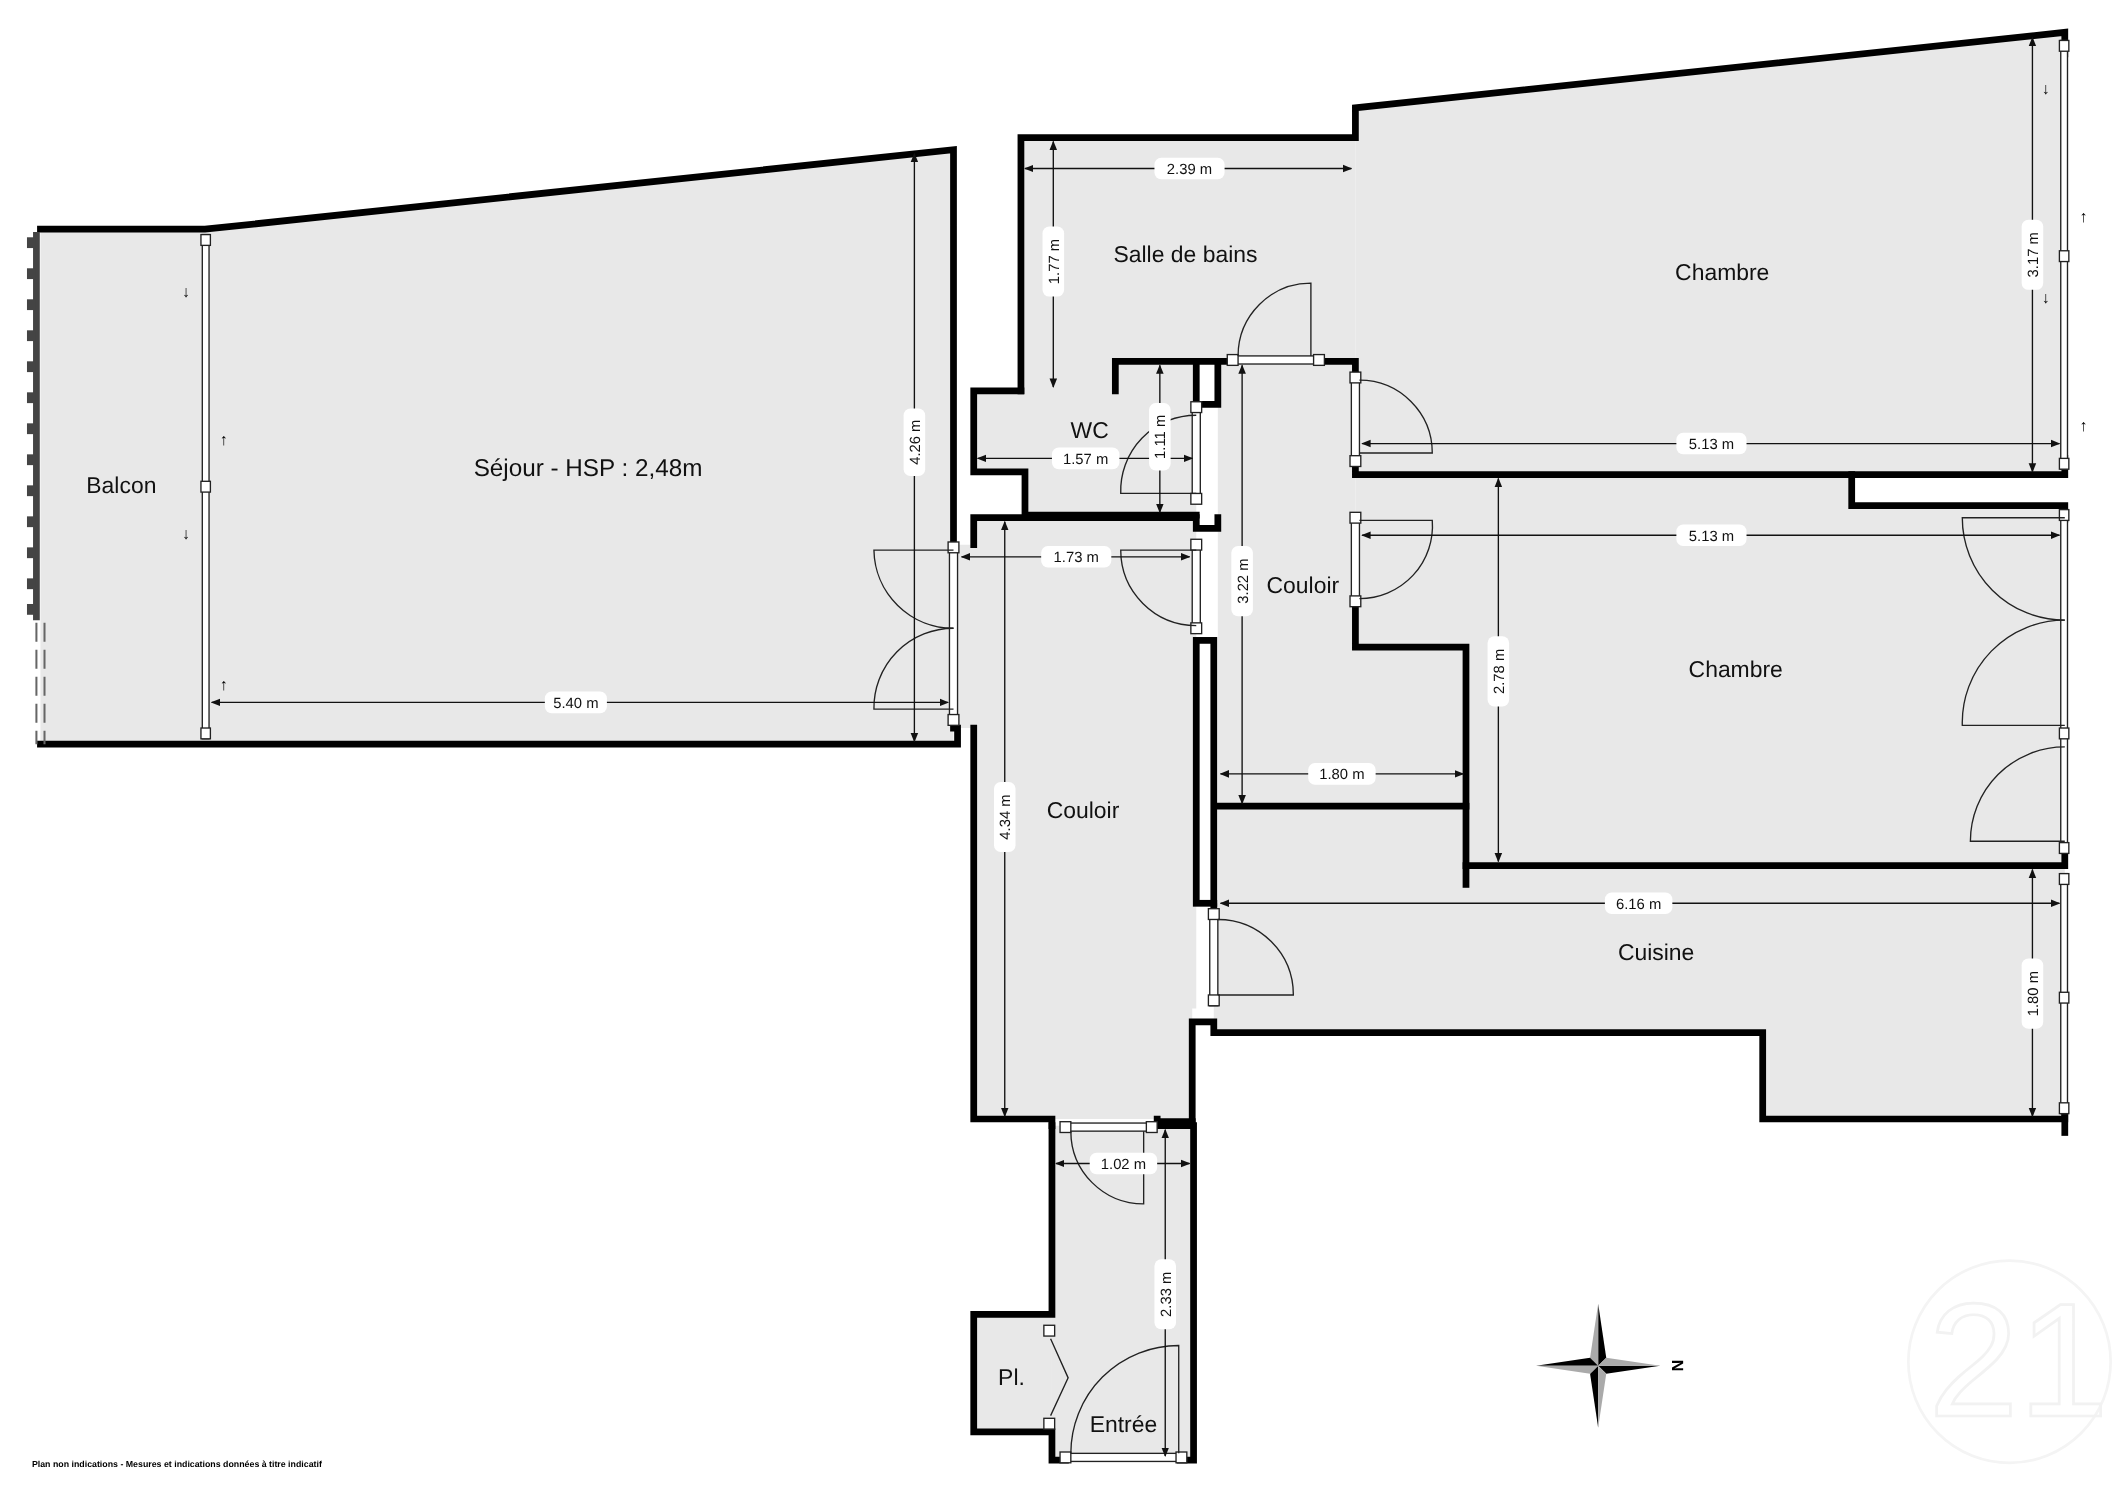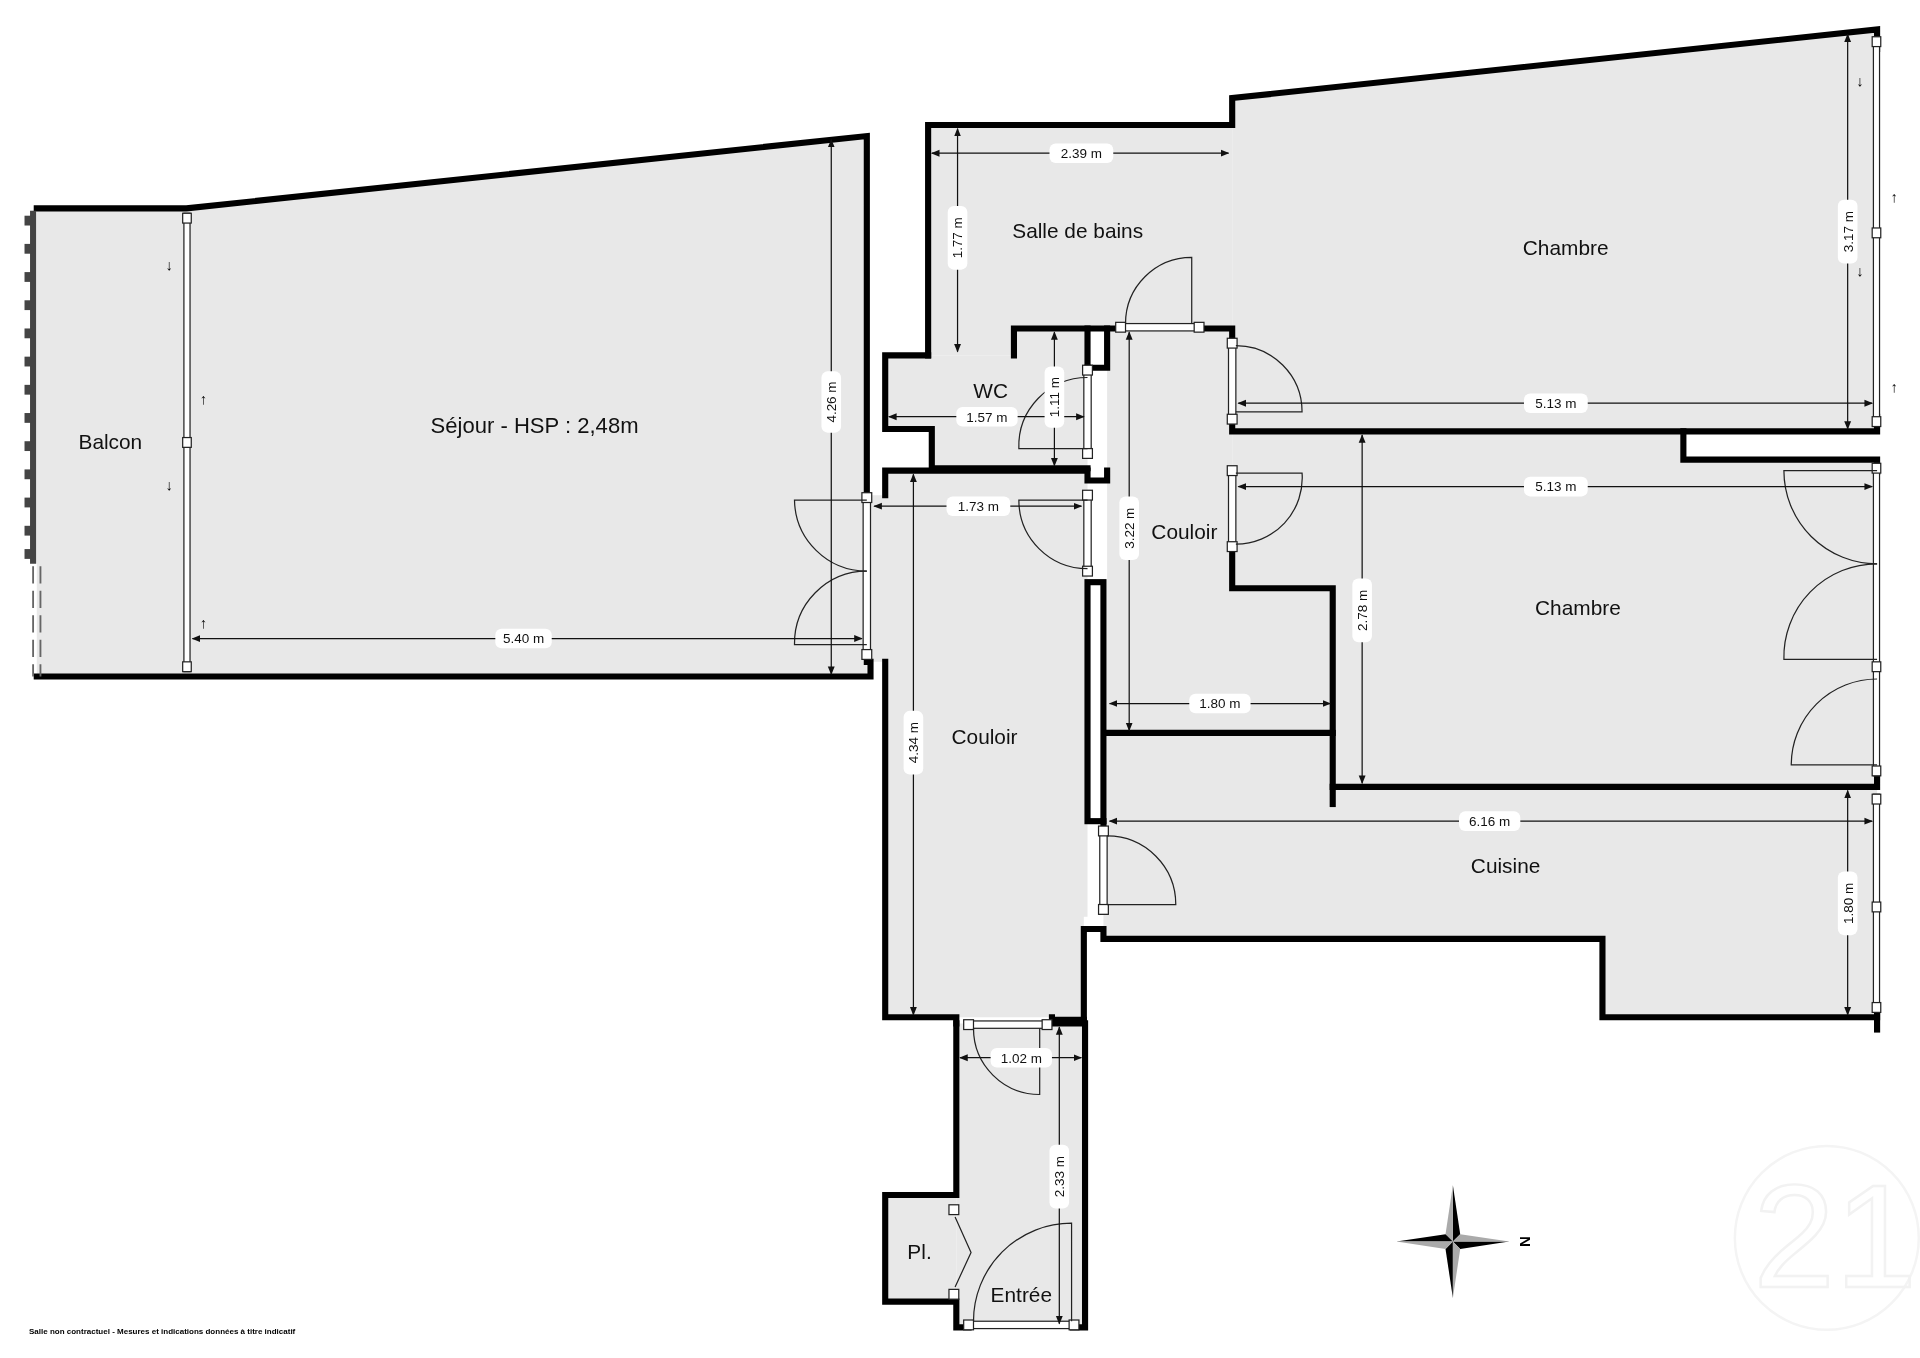--- a/index.html
+++ b/index.html
@@ -296,13 +296,13 @@
     <polygon points="46,0 6,6 0,0" fill="#000"></polygon>
     <polygon points="46,0 6,-6 0,0" fill="#aaa"></polygon>
     <polygon points="0,46 -6,6 0,0" fill="#000"></polygon>
     <polygon points="0,46 6,6 0,0" fill="#aaa"></polygon>
     <polygon points="-46,0 -6,-6 0,0" fill="#000"></polygon>
     <polygon points="-46,0 -6,6 0,0" fill="#aaa"></polygon>
     <text class="compass-n" x="58" y="0" transform="rotate(90 58 0)" text-anchor="middle" dominant-baseline="middle">N</text>
   </g>
 </svg>
 
-<div class="footer">Salle non contractuel - Mesures et indications données à titre indicatif</div>
+<div class="footer">Plan non indications - Mesures et indications données à titre indicatif</div>
 
 </body></html>

